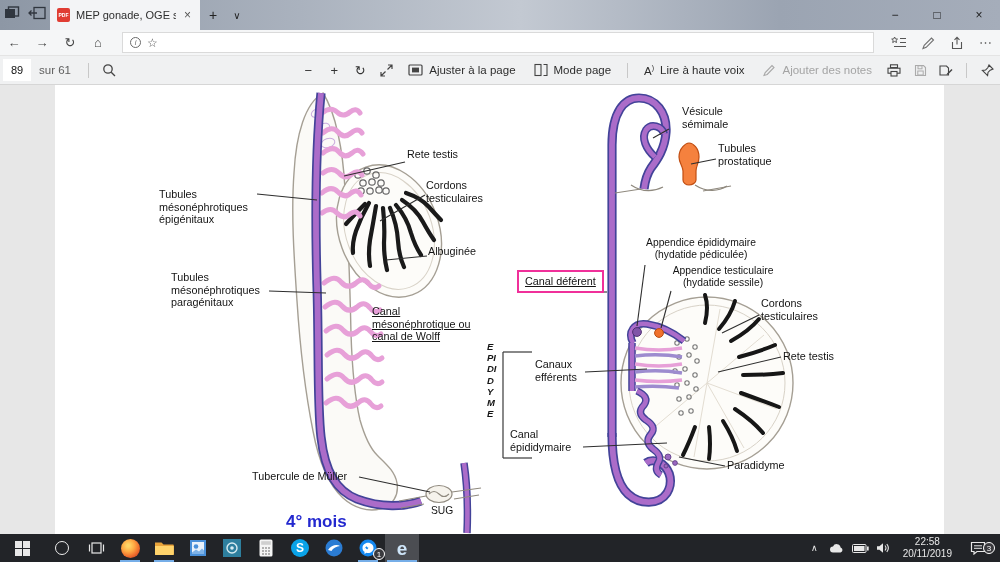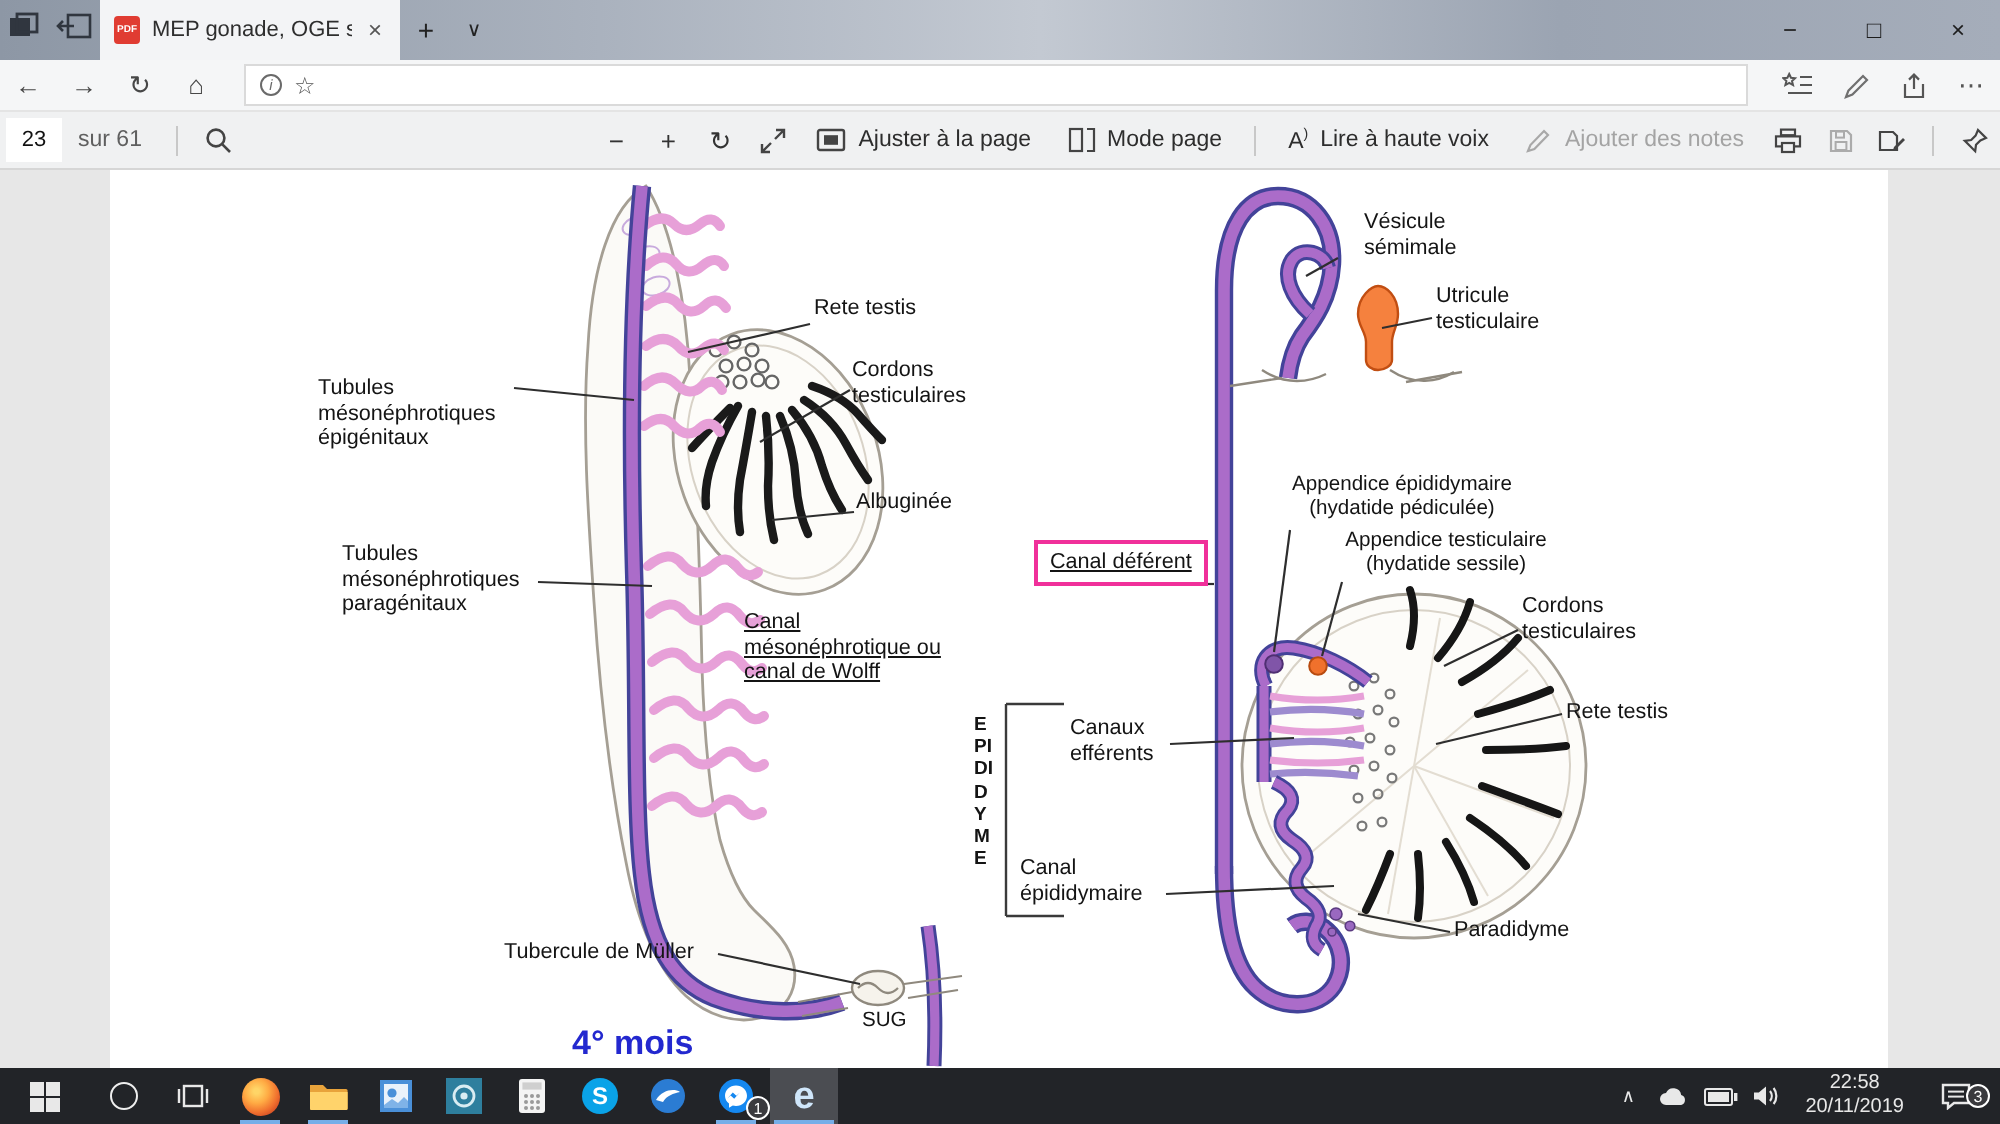--- a/index.html
+++ b/index.html
@@ -135,21 +135,21 @@
     <span class="ab-ic">
       <svg width="14" height="14" viewBox="0 0 14 14">
           <path d="M2.5,6 V12.5 H11.5 V6" fill="none" stroke="#555" stroke-width="1.1"></path>
           <path d="M7,8.5 V1.5 M4.5,3.8 L7,1.3 L9.5,3.8" fill="none" stroke="#555" stroke-width="1.1"></path>
         </svg>
     </span>
     <span class="ab-ic">⋯</span>
   </div>
 
   <div class="pdfbar">
-    <span class="pagebox">23</span>
+    <span class="pagebox">89</span>
     <span class="sur">sur 61</span>
     <span class="vr"></span>
     <span class="pb-ic">
       <svg width="14" height="14" viewBox="0 0 14 14">
           <circle cx="6" cy="6" r="4.2" fill="none" stroke="#444" stroke-width="1.3"></circle>
           <line x1="9.2" y1="9.2" x2="13" y2="13" stroke="#444" stroke-width="1.3"></line>
         </svg>
     </span>
     <span class="spacer"></span>
     <span class="pb-ic">−</span>
@@ -408,32 +408,32 @@
       <div class="lbl" style="left:352px; top:63px;">Rete testis</div>
       <div class="lbl" style="left:371px; top:94px; width:80px;">Cordons testiculaires</div>
       <div class="lbl" style="left:373px; top:160px;">Albuginée</div>
       <div class="lbl" style="left:116px; top:186px; width:112px;">Tubules mésonéphrotiques paragénitaux</div>
       <div class="lbl ul" style="left:317px; top:220px; width:114px;">Canal mésonéphrotique ou canal de Wolff</div>
       <div class="lbl" style="left:197px; top:385px;">Tubercule de Müller</div>
       <div class="lbl sm" style="left:376px; top:420px;">SUG</div>
       <div class="caption" style="left:231px; top:427px; font-size:17px;">4° mois</div>
 
       <div class="lbl" style="left:627px; top:20px; width:62px;">Vésicule sémimale</div>
-      <div class="lbl" style="left:663px; top:57px; width:78px;">Utricule testiculaire</div>
+      <div class="lbl" style="left:663px; top:57px; width:78px;">Tubules prostatique</div>
       <div class="cdbox" style="left:462px; top:185px;">
         <div class="lbl ul" style="position:static;">Canal déférent</div>
       </div>
       <div class="lbl sm" style="left:577px; top:152px; width:138px;">Appendice épididymaire (hydatide pédiculée)</div>
       <div class="lbl sm" style="left:598px; top:180px; width:140px; text-align:center;">Appendice testiculaire (hydatide sessile)</div>
       <div class="lbl" style="left:706px; top:212px; width:80px;">Cordons testiculaires</div>
       <div class="lbl" style="left:728px; top:265px;">Rete testis</div>
       <div class="lbl" style="left:480px; top:273px; width:62px;">Canaux efférents</div>
       <div class="lbl" style="left:455px; top:343px; width:88px;">Canal épididymaire</div>
       <div class="lbl" style="left:672px; top:374px;">Paradidyme</div>
-      <div class="vert" style="left:432px; top:272px;">EPIDIDYME</div>
+      <div class="vert" style="left:432px; top:256px;font-style:italic;">EPIDIDYME</div>
     </div>
   </div>
 
   <div class="taskbar">
     <div class="start">
       <svg width="15" height="15" viewBox="0 0 15 15">
           <g fill="#e8e8e8">
             <rect x="0" y="0" width="7" height="7"></rect>
             <rect x="8" y="0" width="7" height="7"></rect>
             <rect x="0" y="8" width="7" height="7"></rect>

